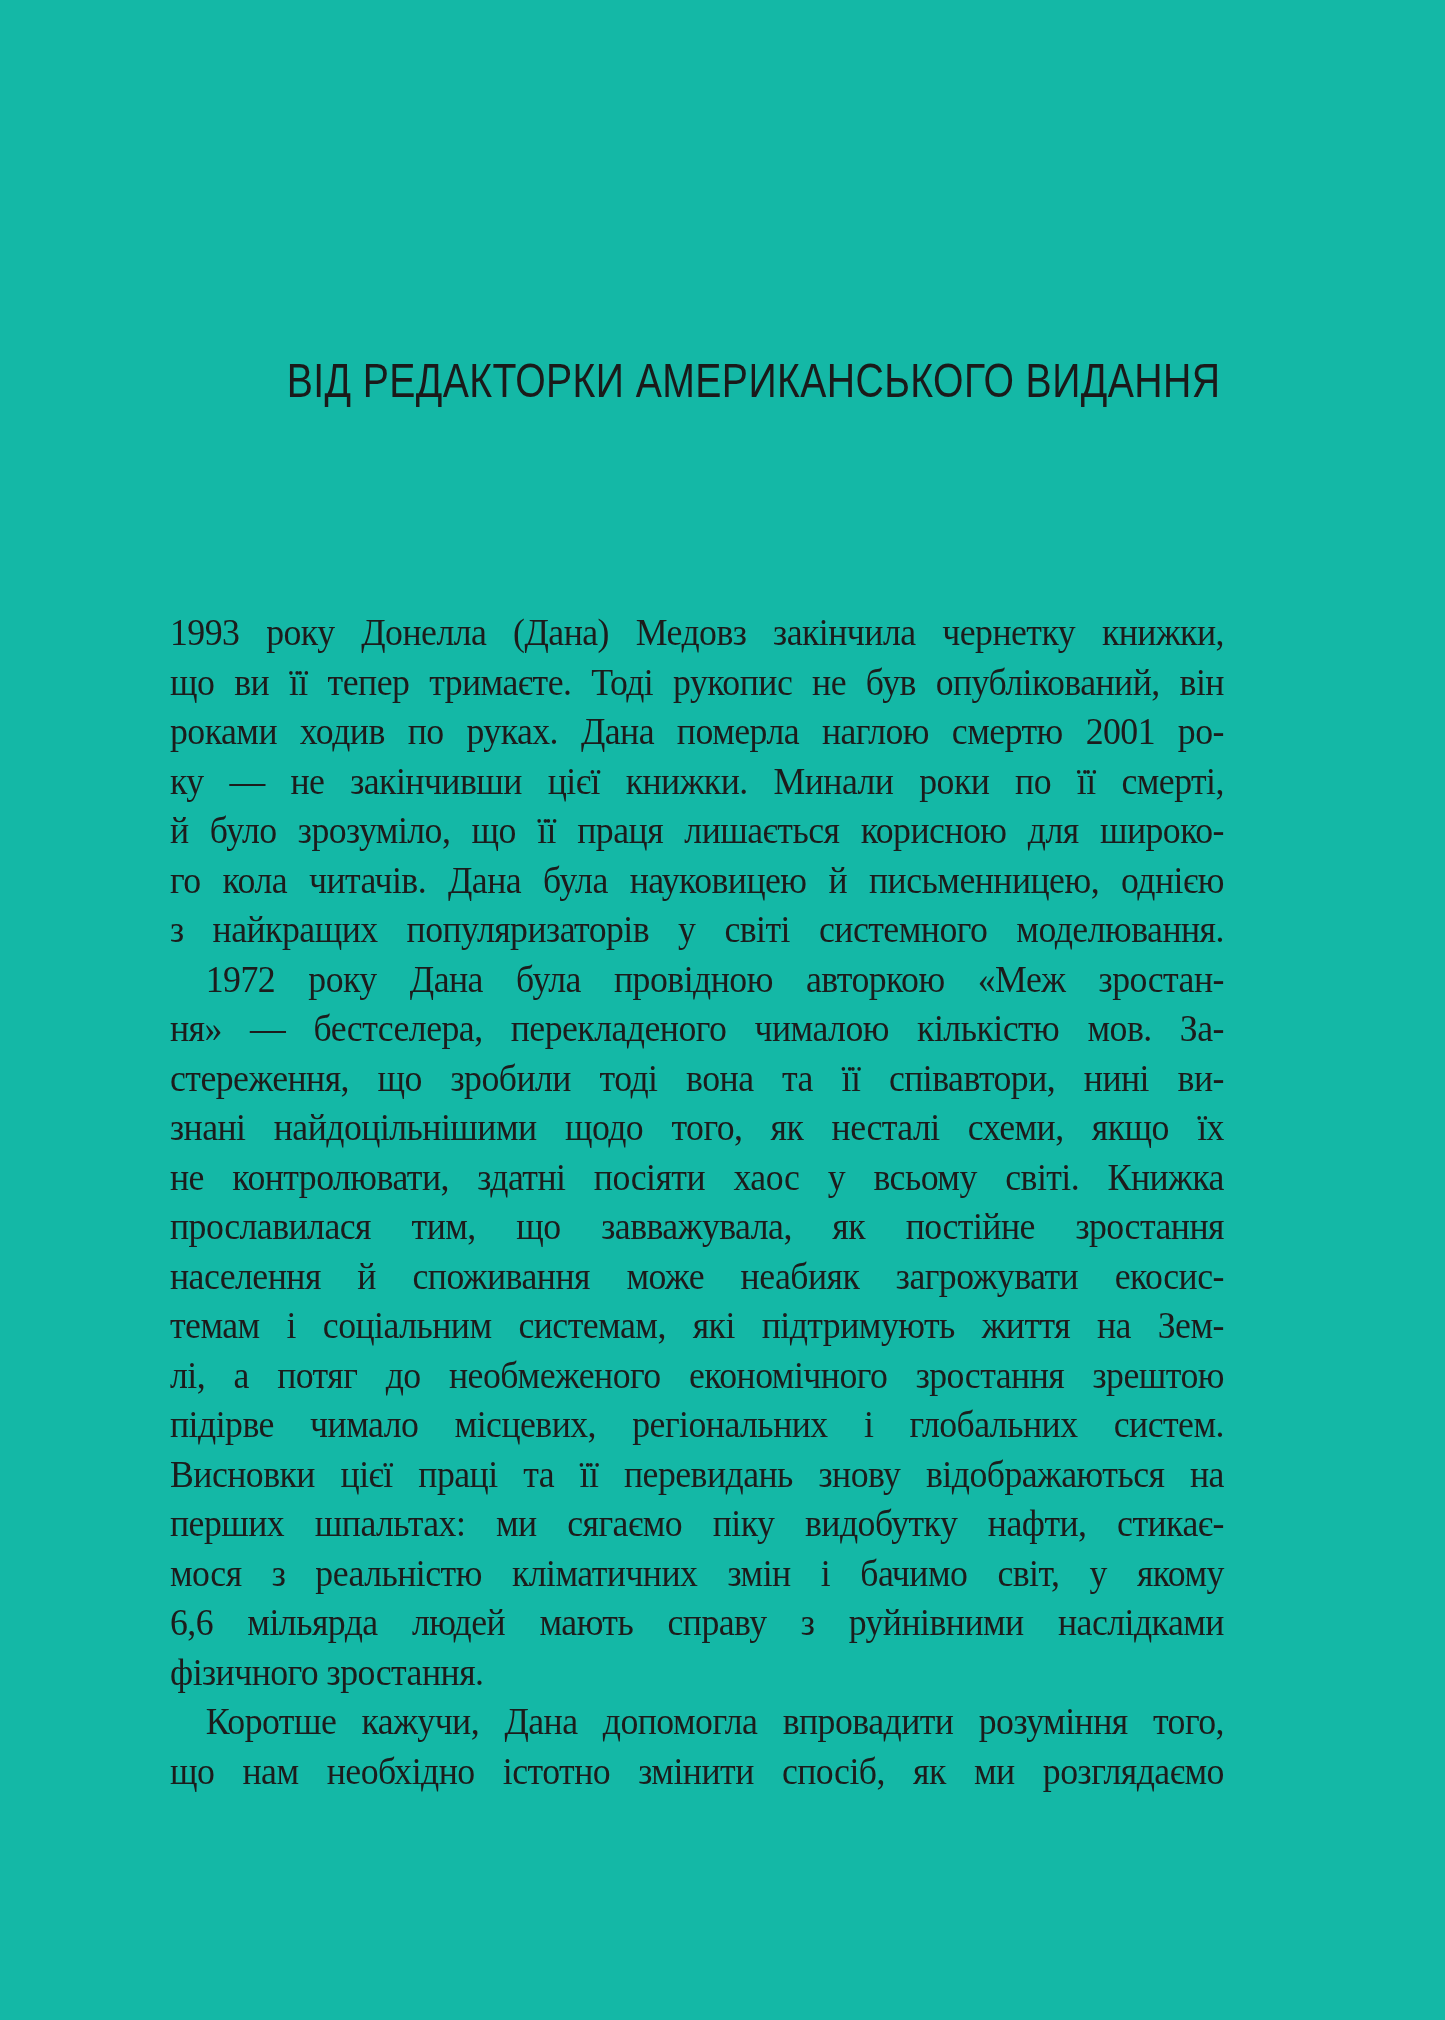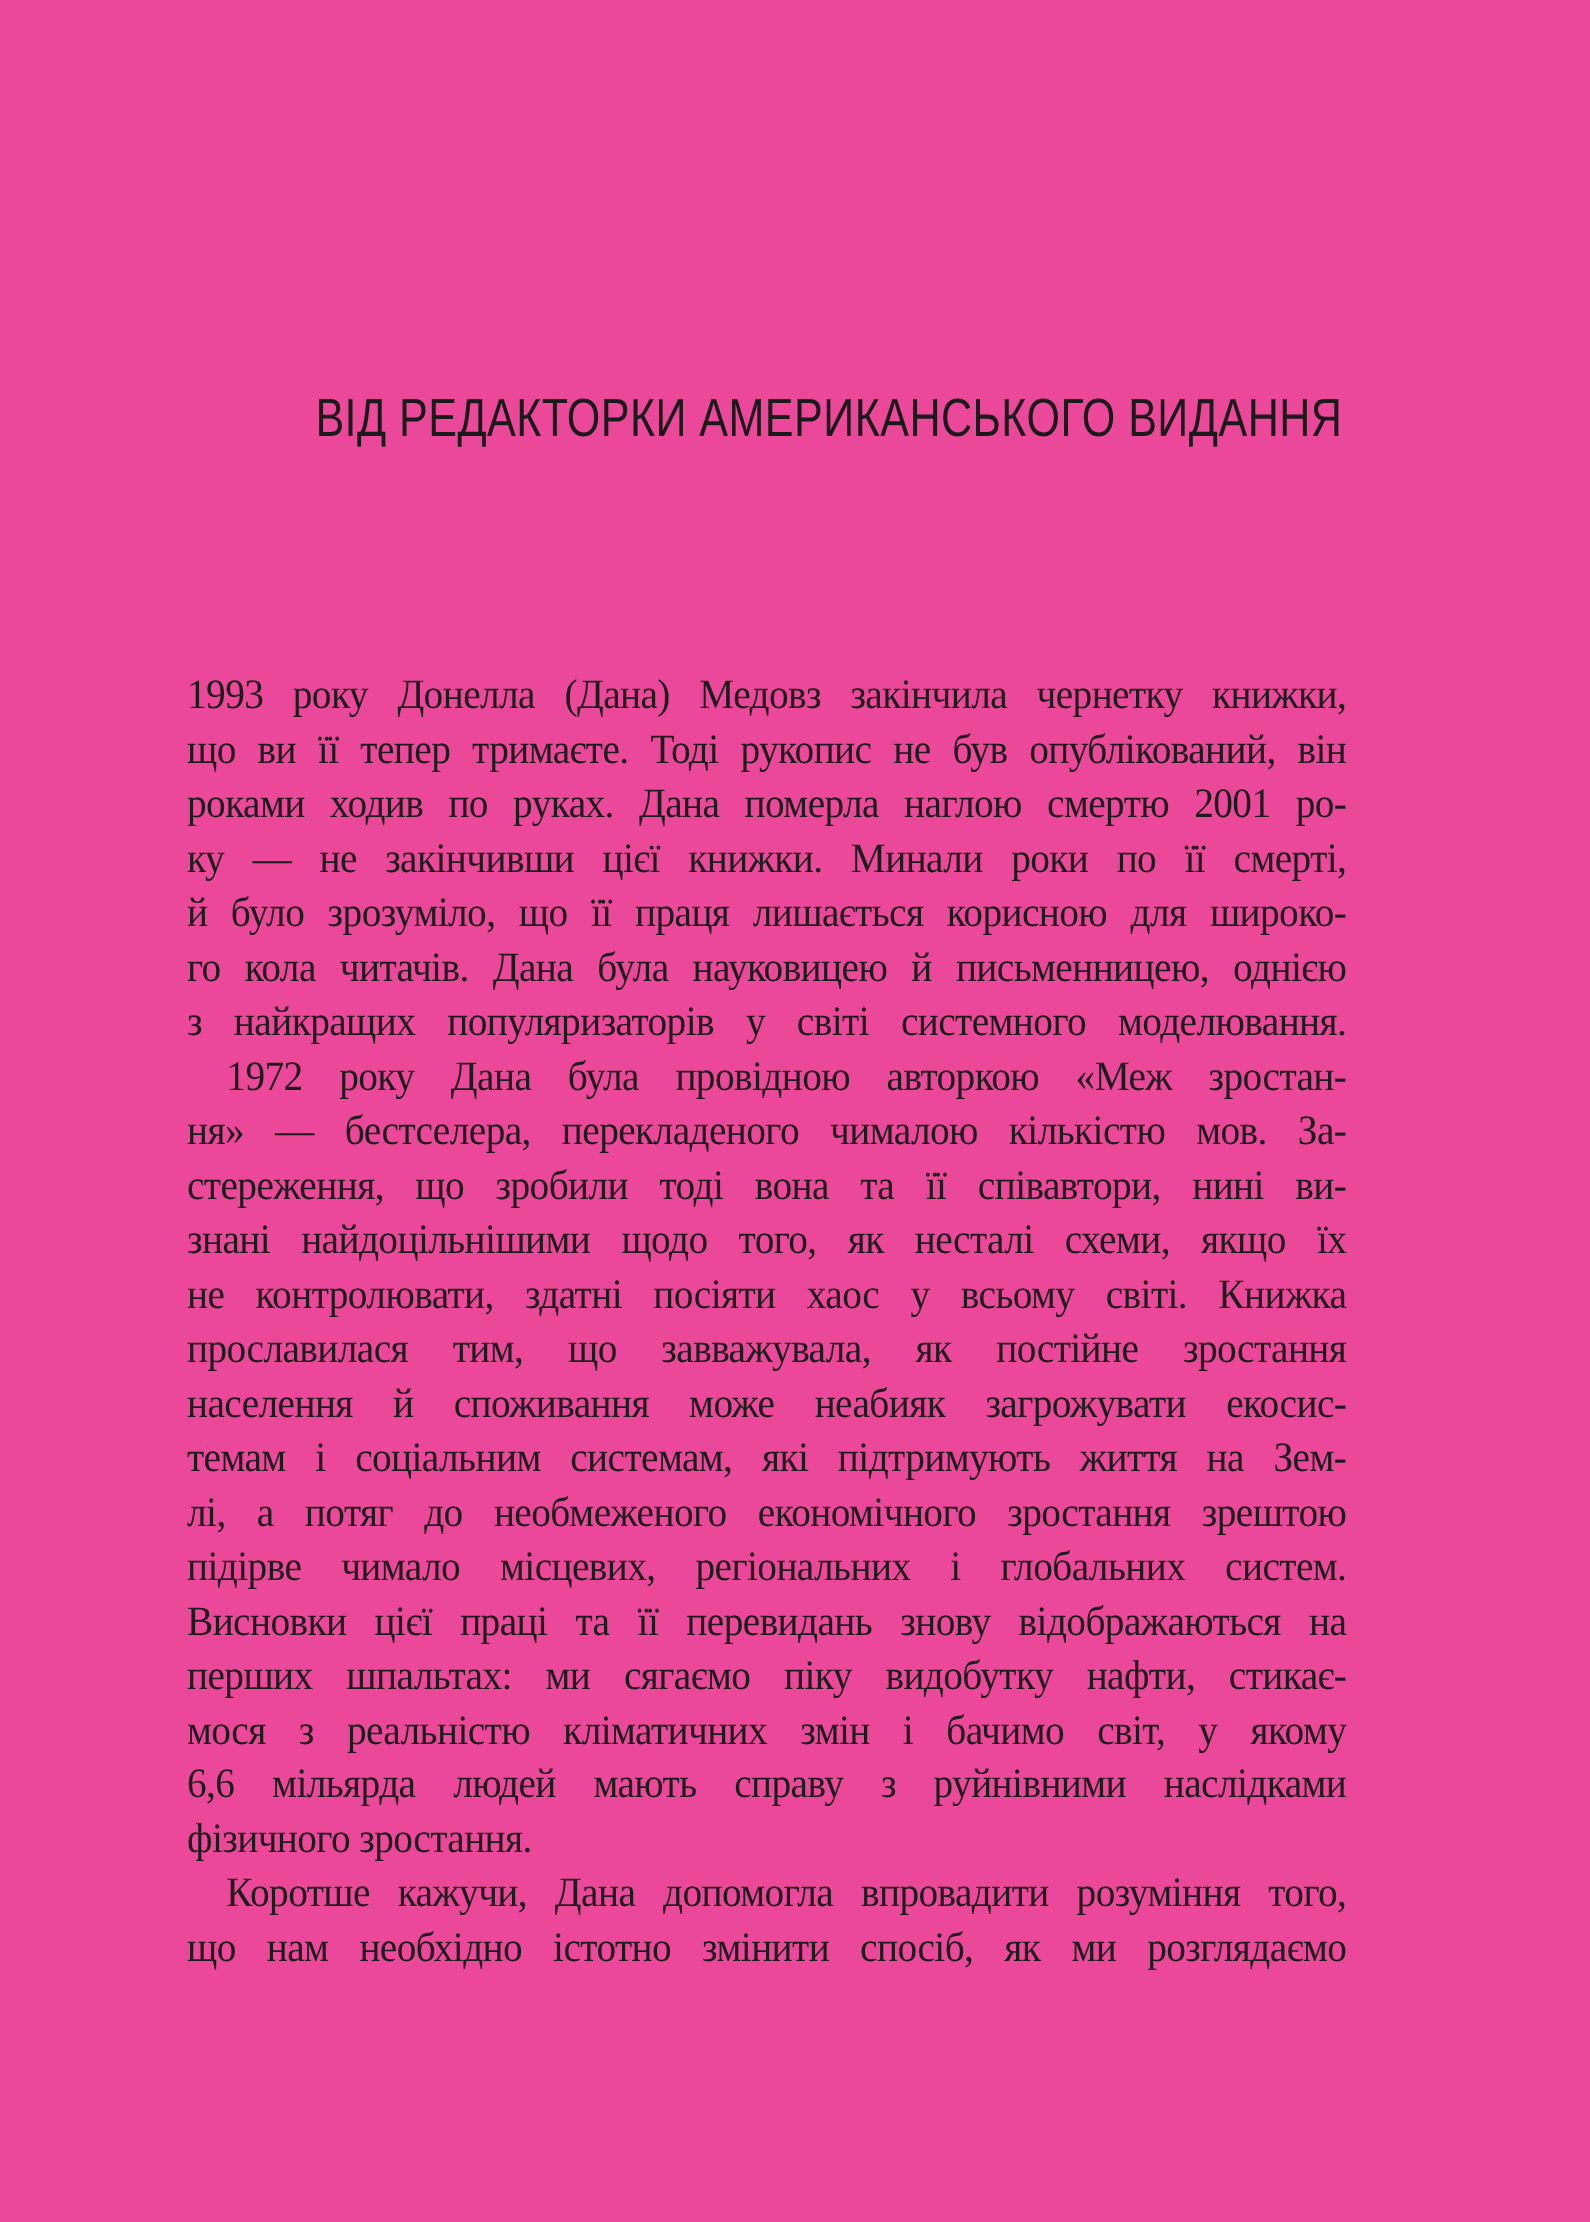--- a/index.html
+++ b/index.html
@@ -4,21 +4,21 @@
 <style>
   html, body {
     margin: 0;
     padding: 0;
     background: #ffffff;
   }
   .page {
     position: relative;
     width: 1445px;
     height: 2020px;
-    background: #ec4899;
+    background: #14b8a6;
     overflow: hidden;
     font-family: "Liberation Serif", serif;
     color: #1c1c1c;
   }
   .heading-wrap {
     position: absolute;
     left: 170px;
     top: 356px;
     width: 1054px;
     text-align: center;

